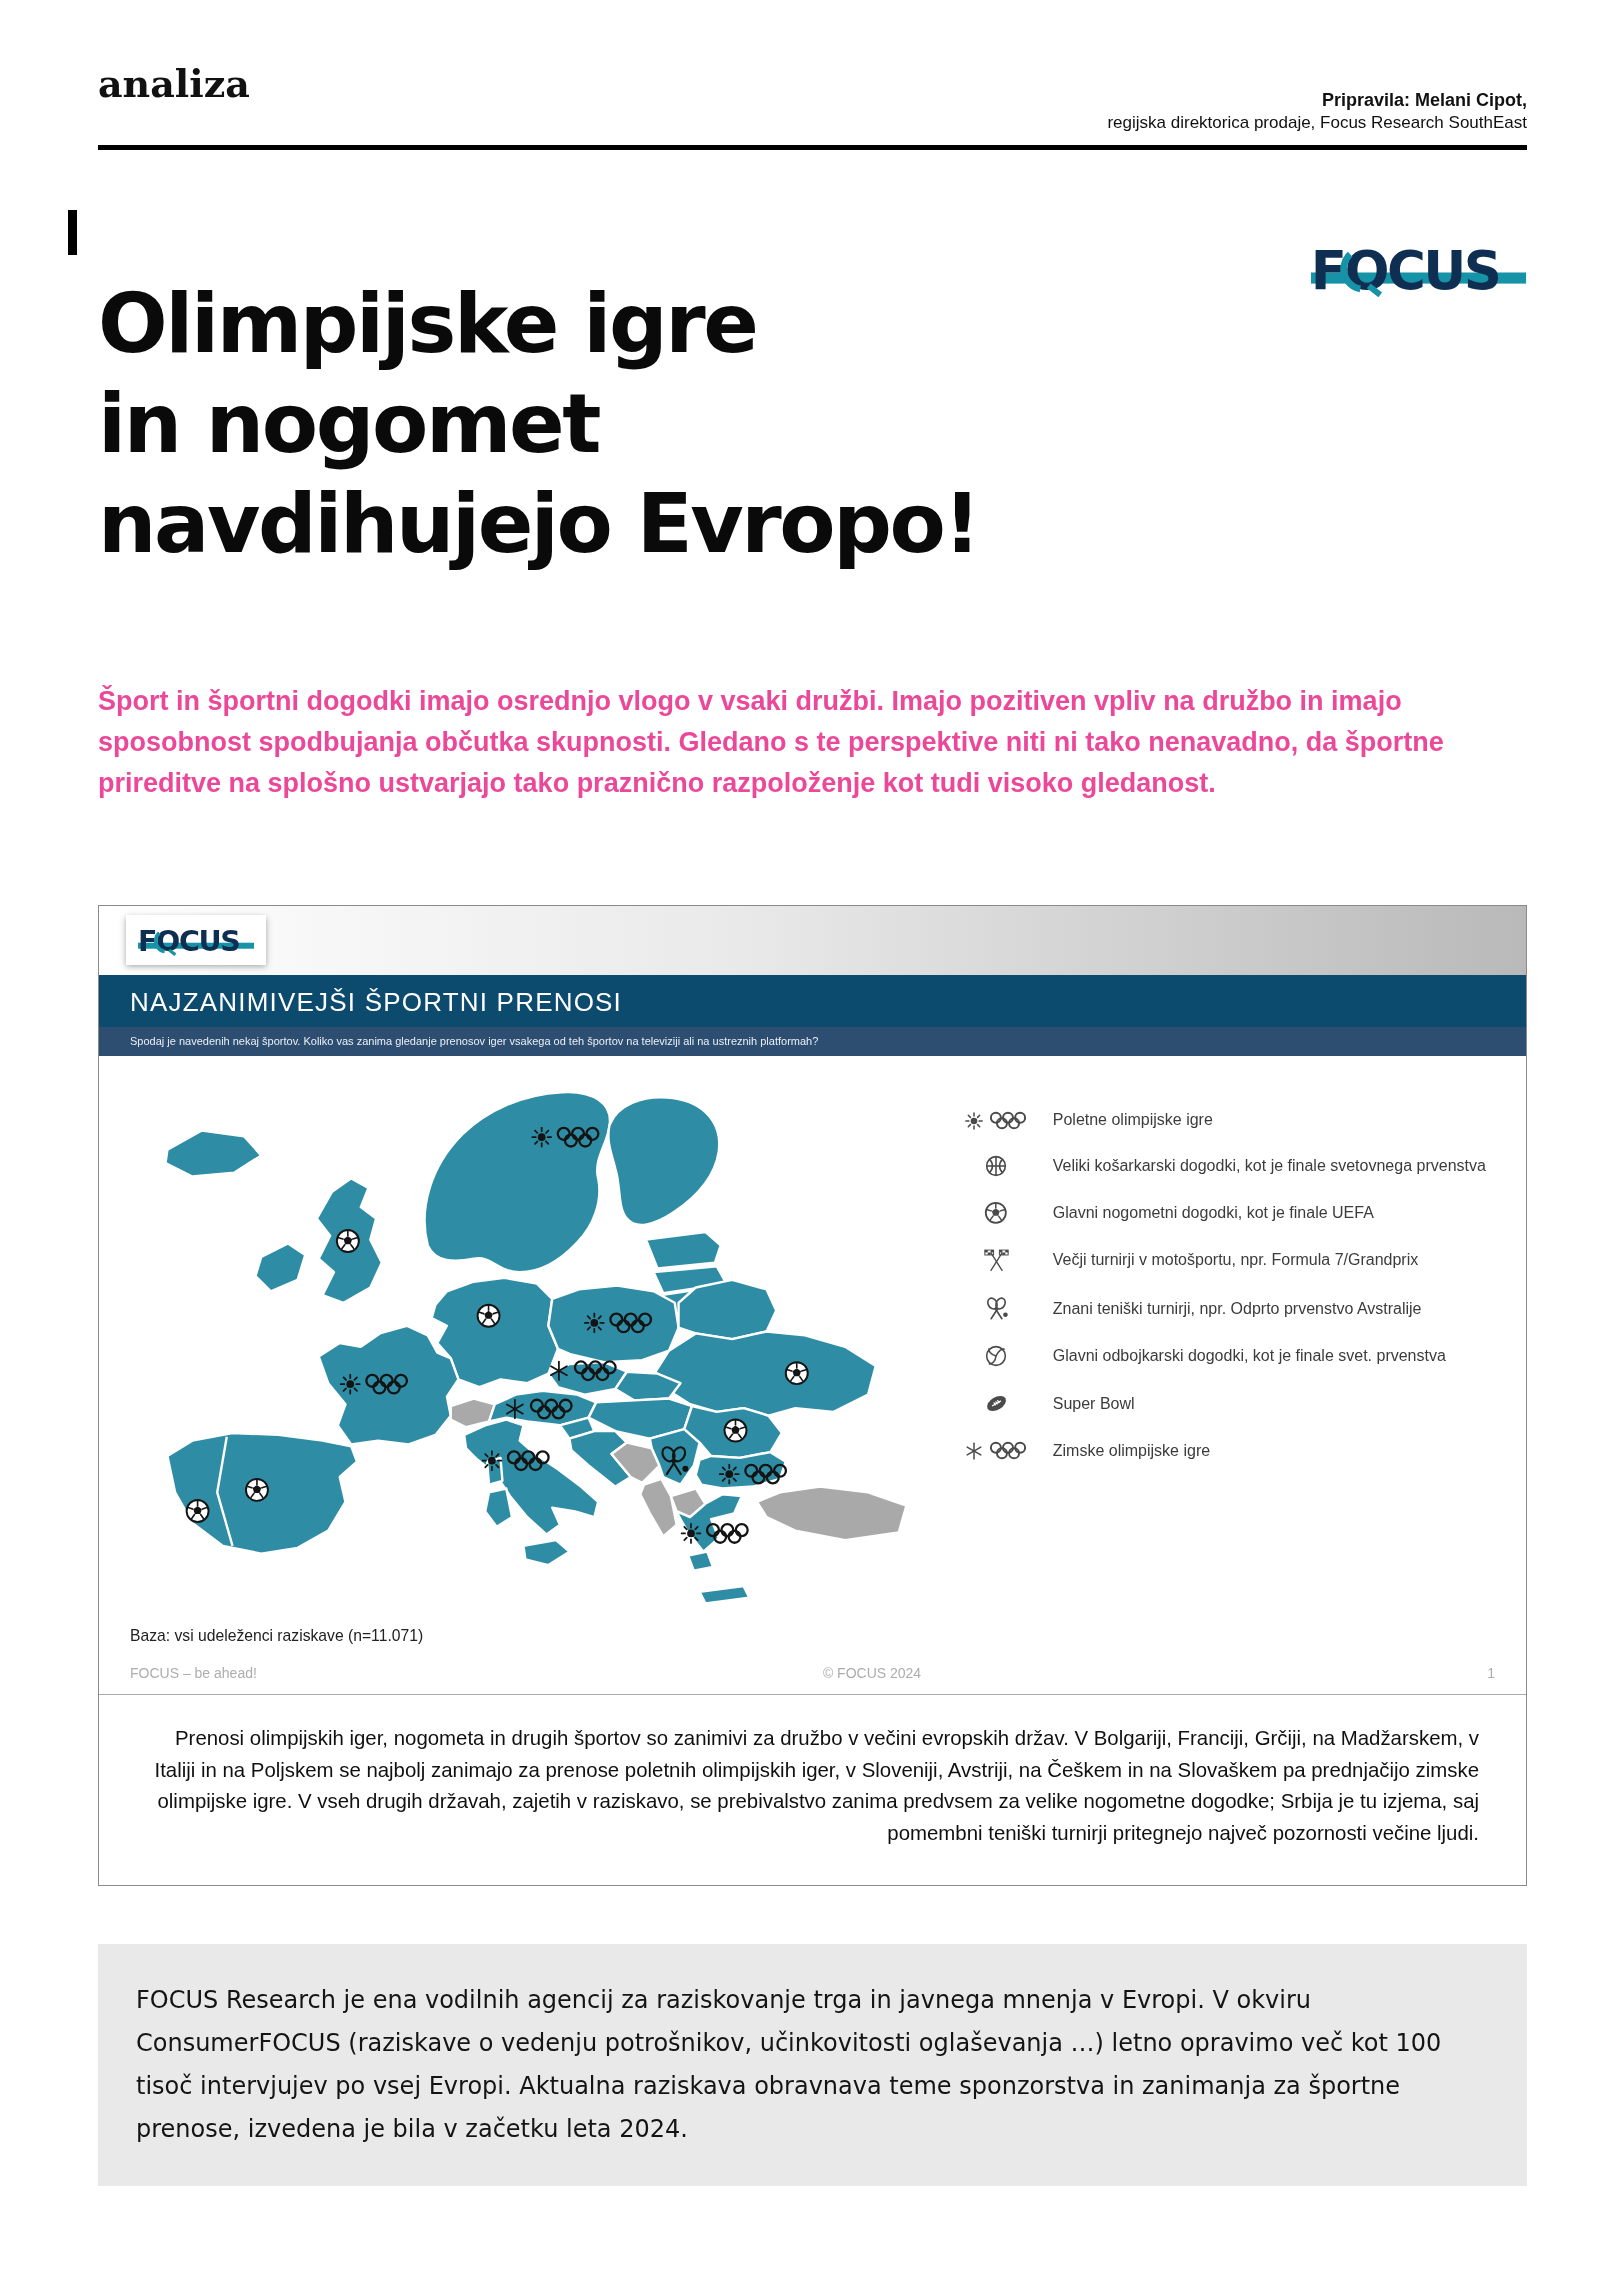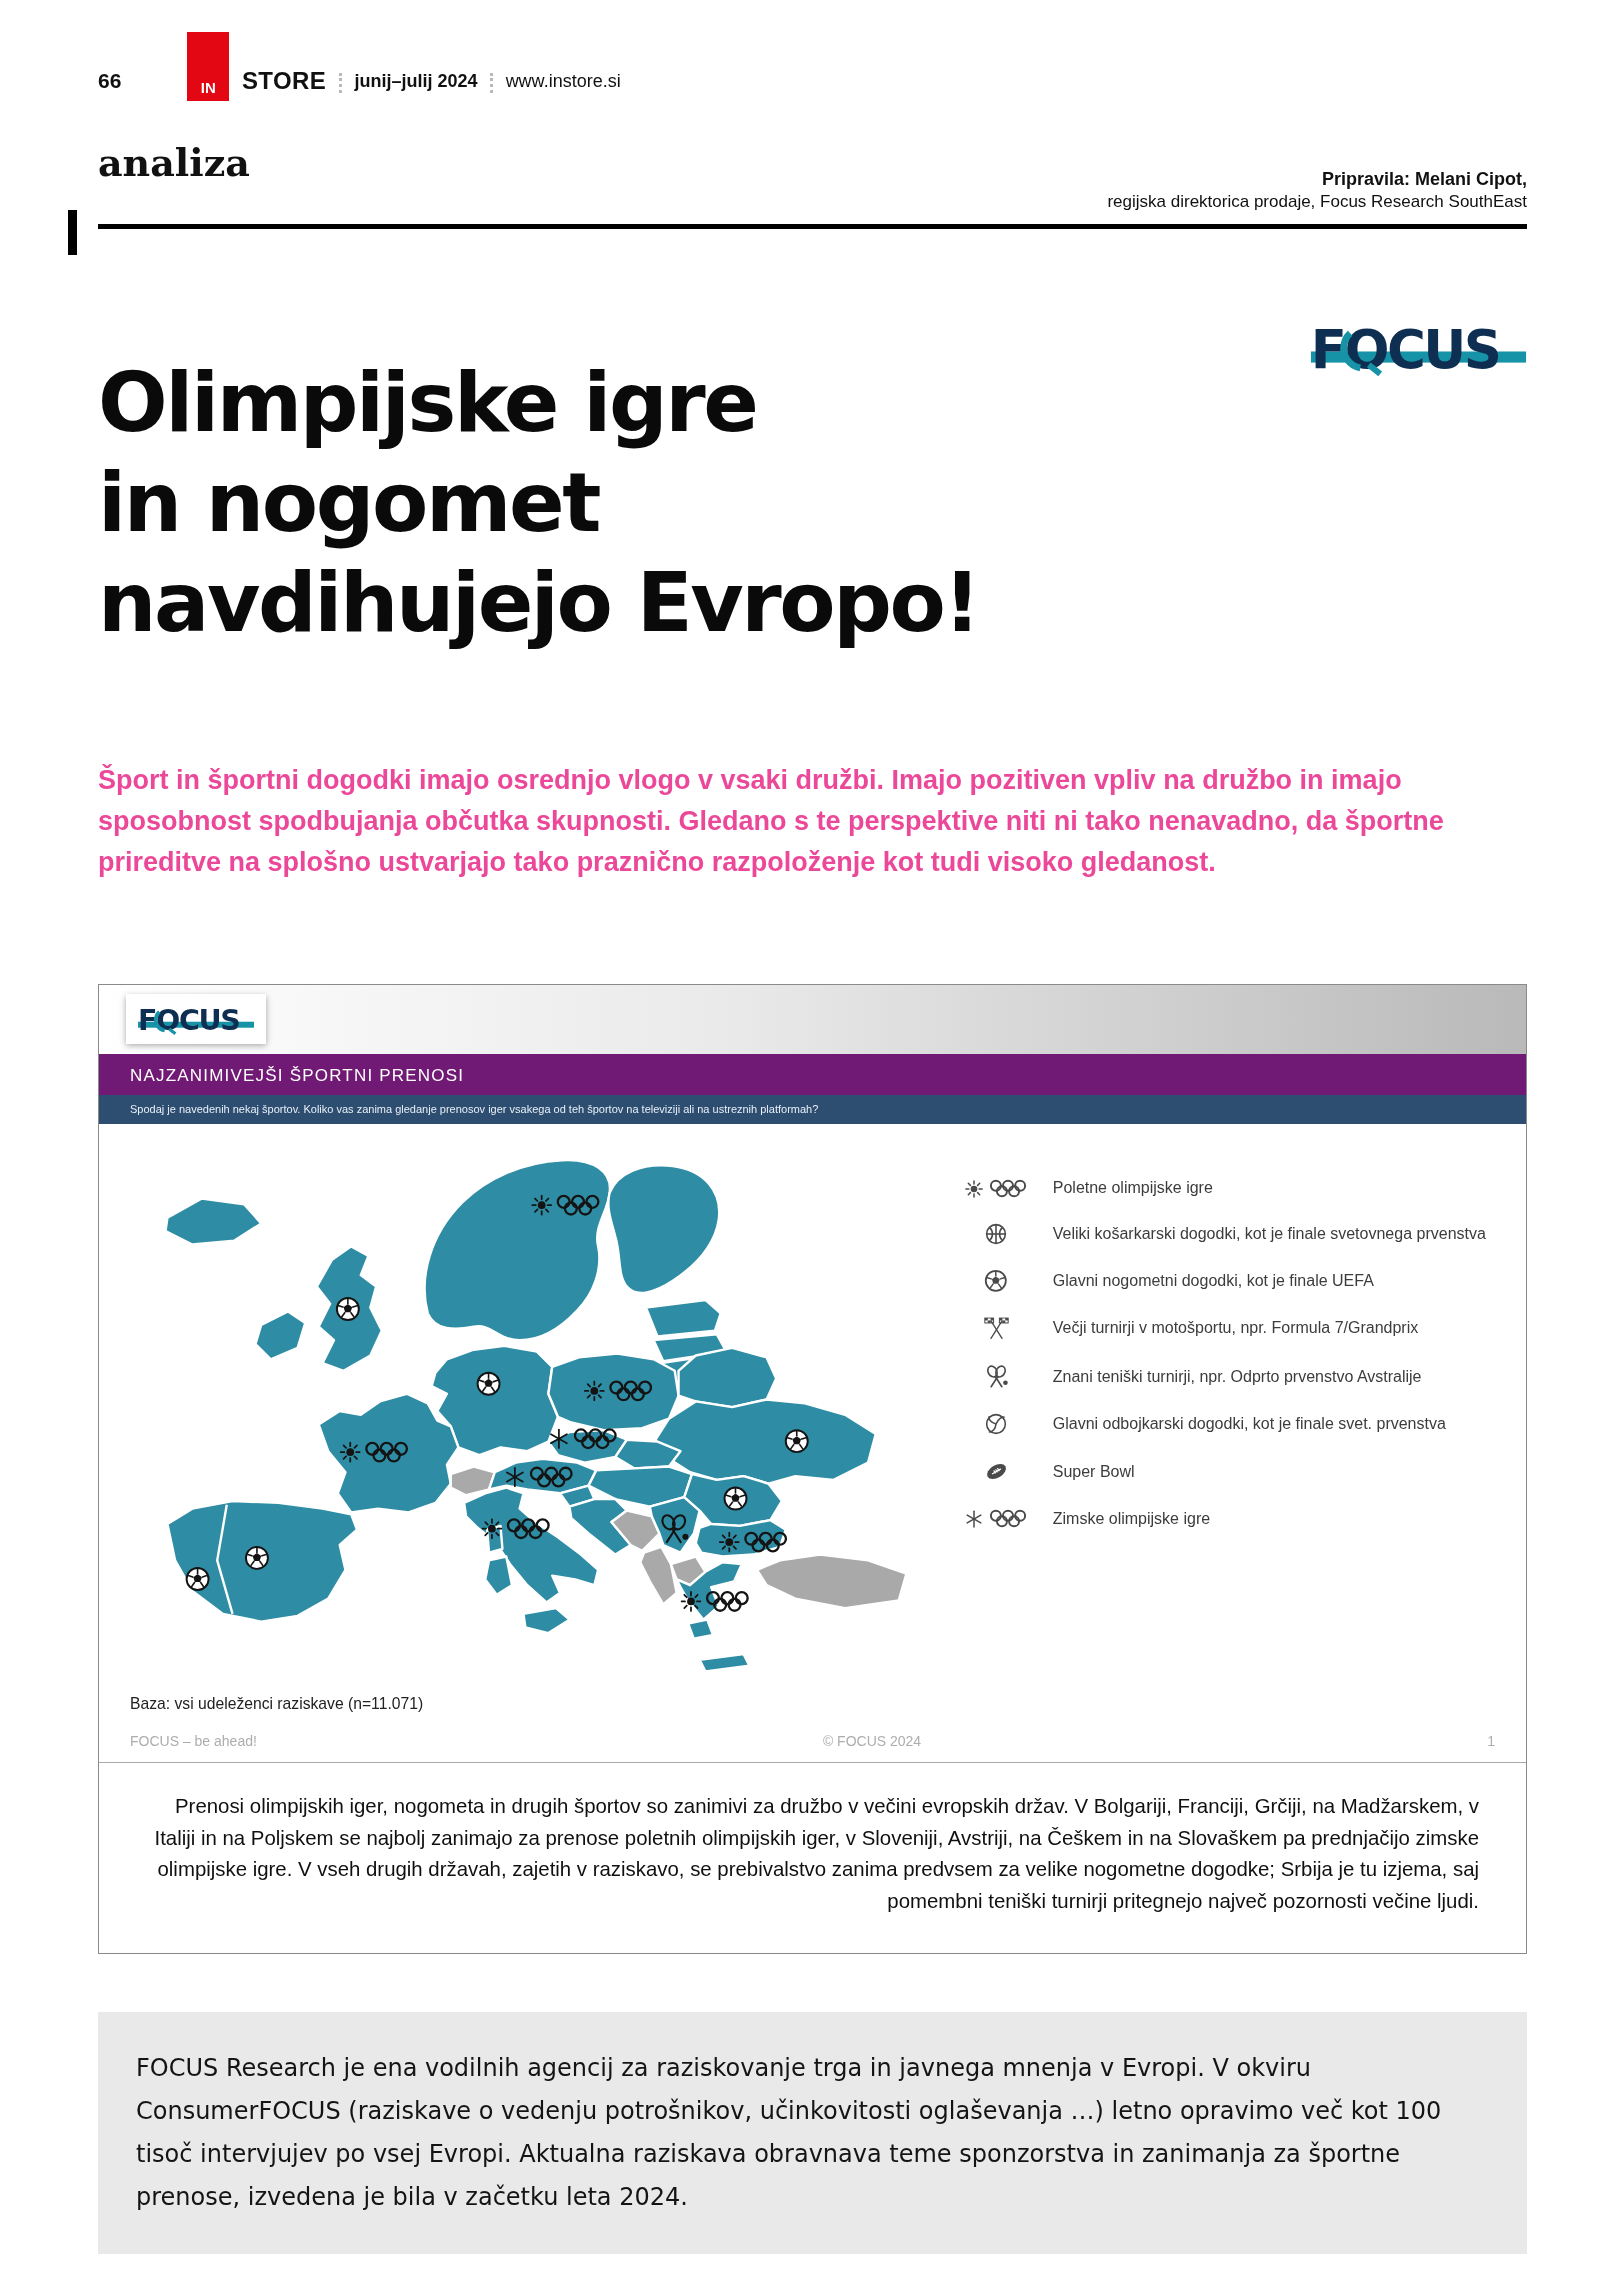--- a/index.html
+++ b/index.html
@@ -36,21 +36,21 @@
               line-height:1.22; letter-spacing:-2.4px; color:#0a0a0a; }
   .hero-logo { width:259px; display:flex; justify-content:flex-end; padding-top:15.7px; }
 
   .lead { margin-top:52px; max-width:1370px; font-size:27px; font-weight:bold; line-height:1.52; color:#ec4899; }
 
   
   .slide { margin-top:101px; border:1.6px solid #8a8a8a; background:#fff; }
   .slide-top { height:69px; background:linear-gradient(90deg,#ffffff 0%,#e9e9e9 45%,#b9b9b9 100%);
                display:flex; align-items:center; padding-left:27px; }
   .logo-tile { background:#fff; padding:7px 11.8px 4.7px; box-shadow:0 2.4px 6.3px rgba(0,0,0,.35); }
-  .slide-titlebar { background:#701a75; color:#fff; padding:11.8px 31px 9.4px; font-size:17px; letter-spacing:1.2px; }
+  .slide-titlebar { background:#0c4a6e; color:#fff; padding:11.8px 31px 9.4px; font-size:26px; letter-spacing:1.2px; }
   .slide-subbar { background:#2d4d71; color:#e9f0f7; padding:7.9px 31px 9.4px; font-size:11px; }
   .slide-body { display:flex; background:#fff; padding:19px 20.4px 3.1px 11px;gap:8px; }
   .map-wrap { flex:1.5; }
   .map-wrap svg { width:100%; height:auto; display:block; }
   .land { fill:#2e8da4; stroke:#fff; stroke-width:2.5; stroke-linejoin:round; }
   .land-gray { fill:#a9a9a9; stroke:#fff; stroke-width:2.5; stroke-linejoin:round; }
   .border-line { fill:none; stroke:#fff; stroke-width:2.5; }
   #map-markers { color:#141414; }
 
   .legend { flex:1; padding:35px 4.7px 0 11px; display:flex; flex-direction:column; gap:24px; }
@@ -172,33 +172,20 @@
   <symbol id="sym-focus-logo" viewBox="0 0 252 76">
     <rect x="0" y="45" width="252" height="13" fill="#1793a8"></rect>
     <text x="0" y="64" font-family="'DejaVu Sans', sans-serif" font-size="62" font-weight="bold" letter-spacing="-3" fill="#0e2f52">FOCUS</text>
     <circle cx="62" cy="41" r="23.5" fill="none" stroke="#1793a8" stroke-width="8" stroke-dasharray="52 200" transform="rotate(100 62 41)"></circle>
     <rect x="70" y="58" width="17" height="7" fill="#1793a8" transform="rotate(38 70 58)"></rect>
   </symbol>
 </svg>
 
 <div class="page">
 
-  <header class="masthead">
-    <span class="page-number">66</span>
-    <div class="brand">
-      <div class="brand-box">
-        <span>IN</span>
-      </div>
-      <span class="brand-store">STORE</span>
-      <span class="mast-sep"></span>
-      <span class="mast-issue">junij–julij 2024</span>
-      <span class="mast-sep"></span>
-      <a class="mast-site">www.instore.si</a>
-    </div>
-  </header>
 
   <div class="section-row">
     <h2 class="section-title">analiza</h2>
     <div class="byline">
       <div class="byline-name">Pripravila: Melani Cipot,</div>
       <div class="byline-role">regijska direktorica prodaje, Focus Research SouthEast</div>
     </div>
   </div>
   <div class="rule"></div>
   <div class="tick"></div>

